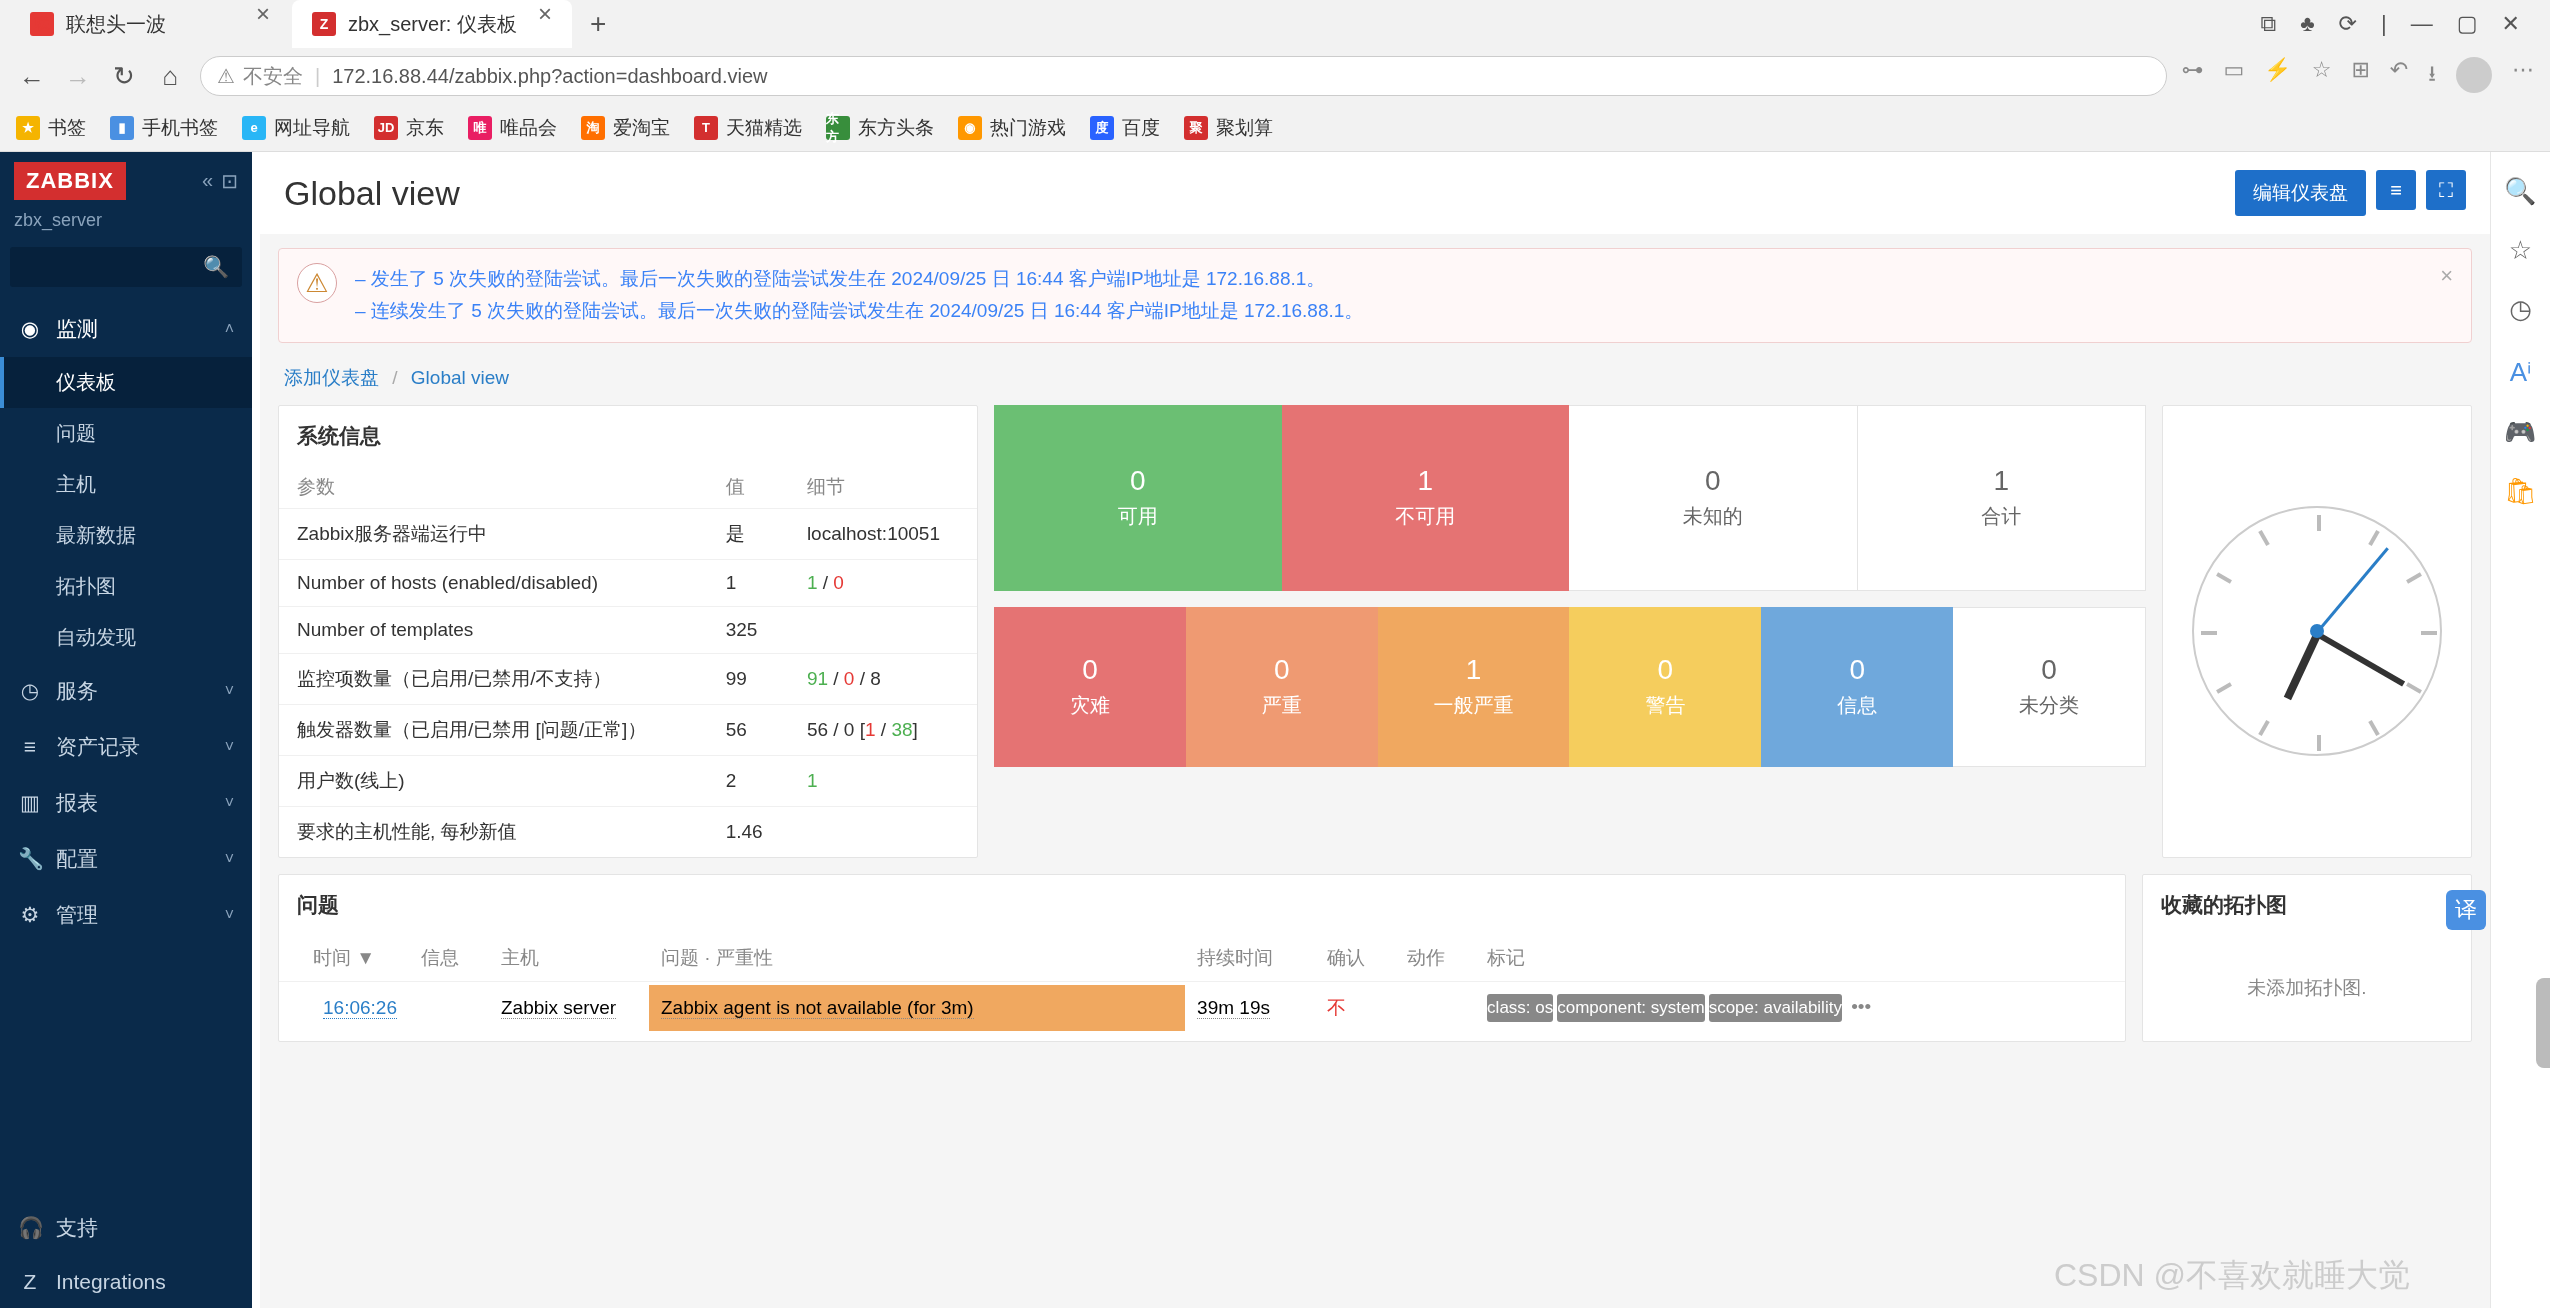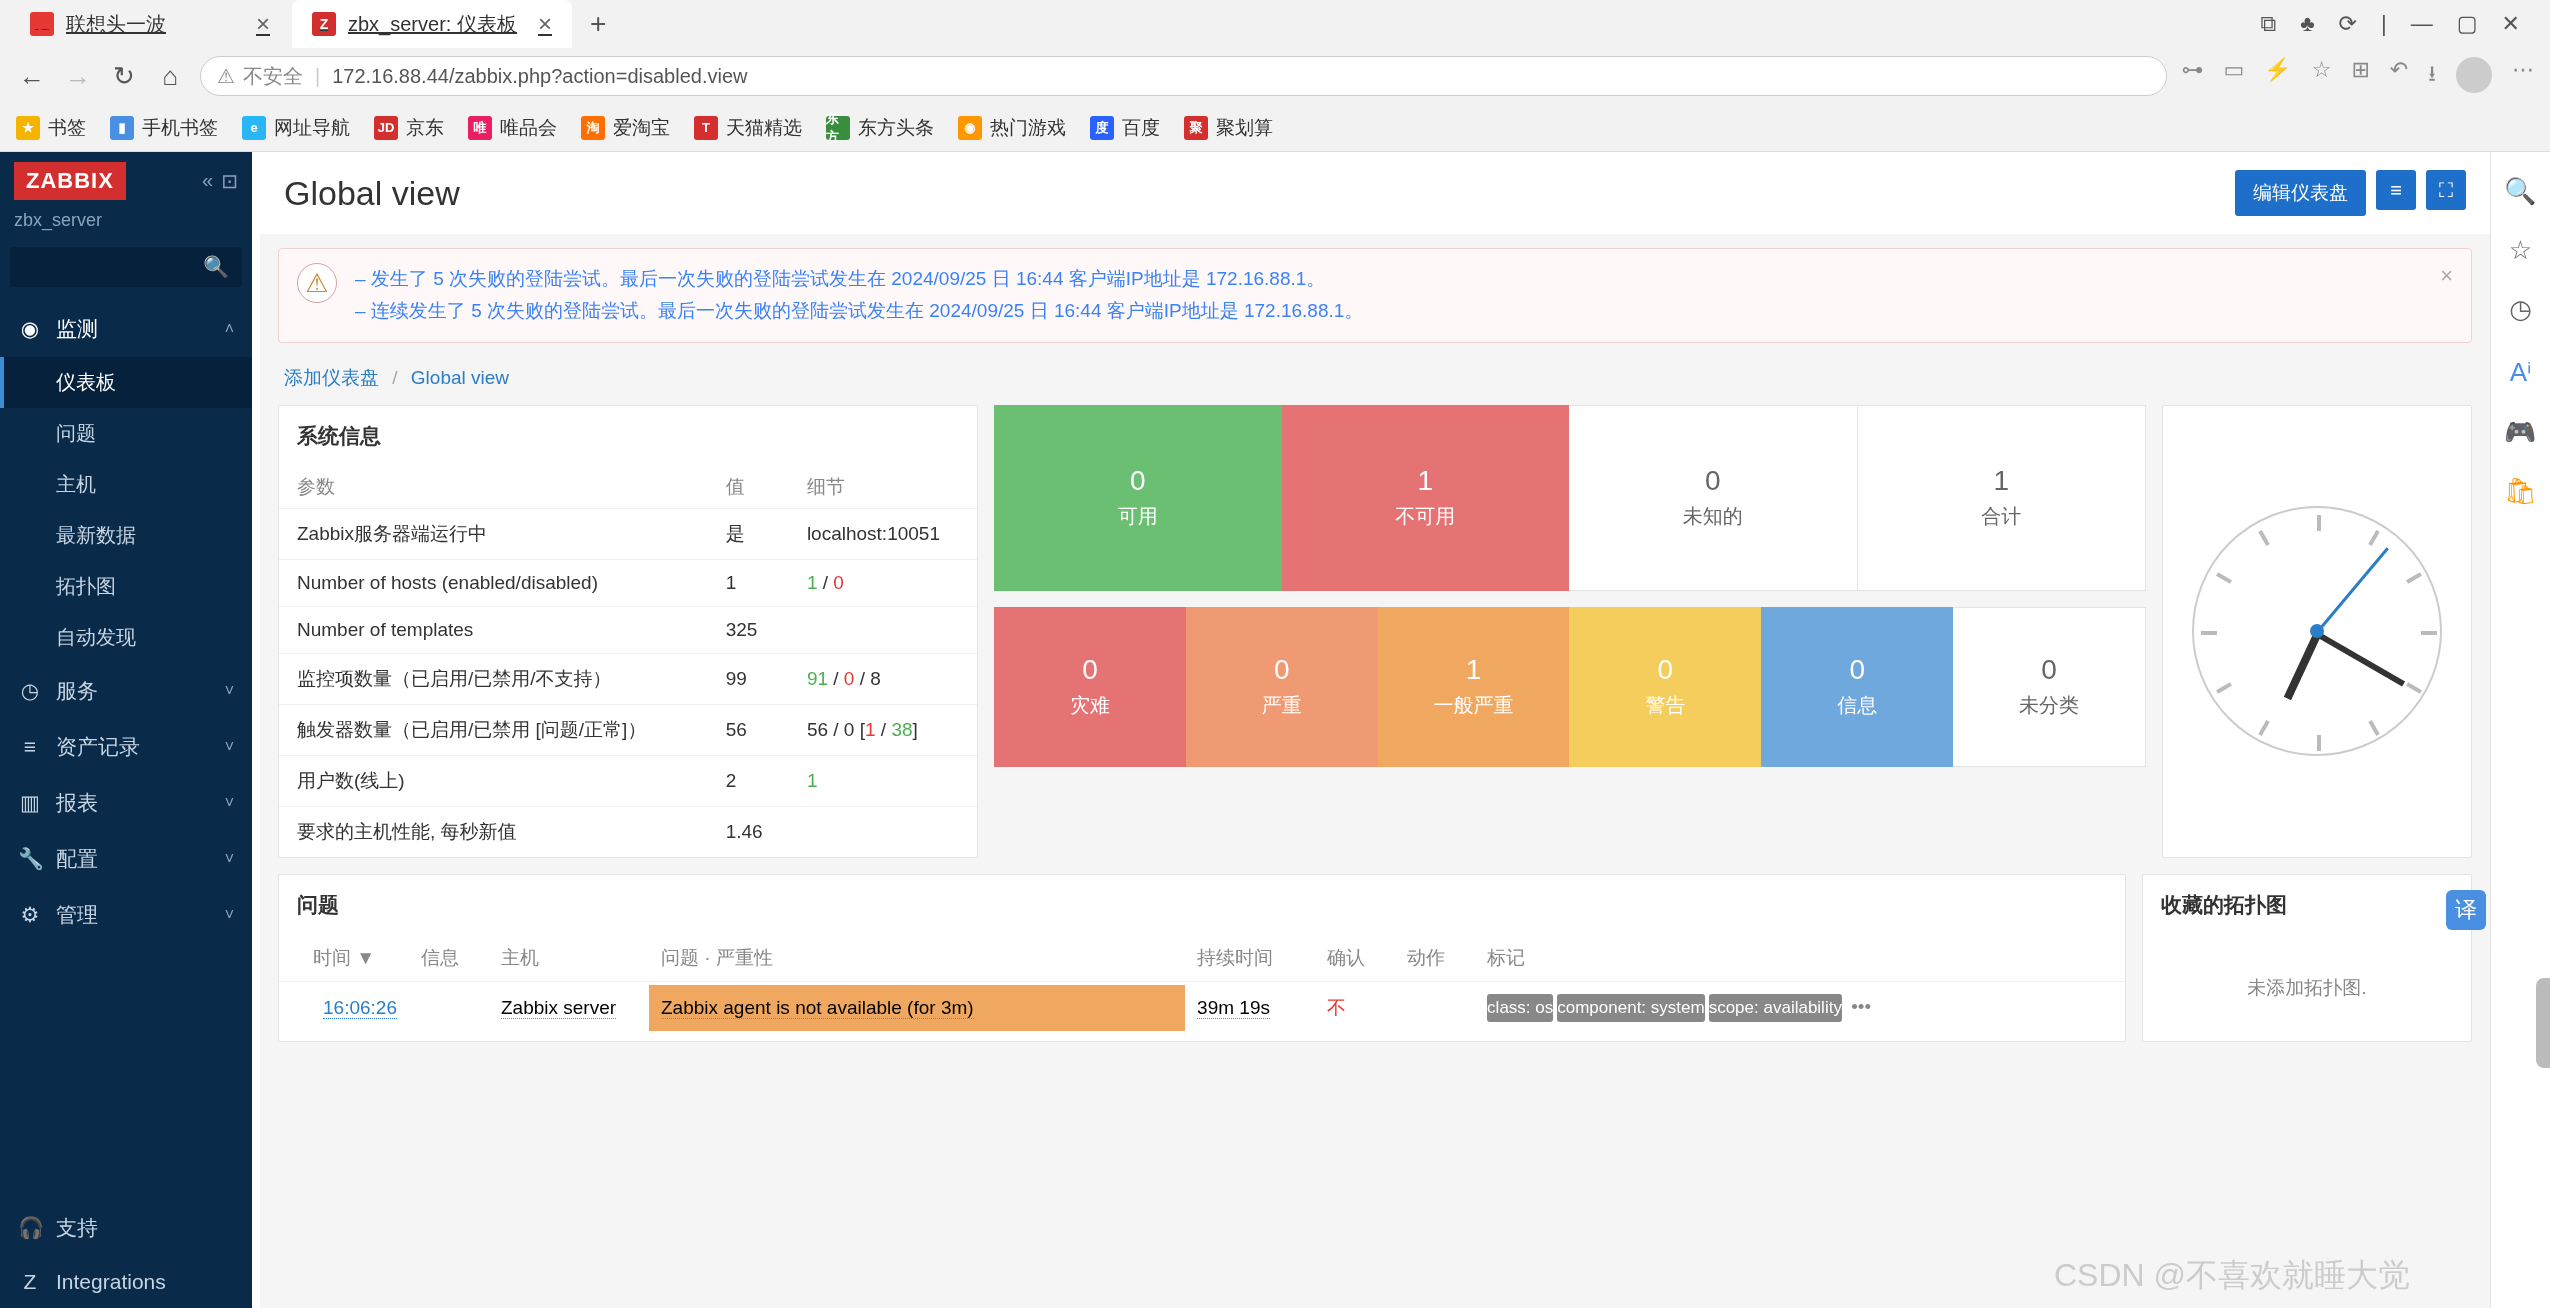--- a/index.html
+++ b/index.html
@@ -1,21 +1,21 @@
 <!DOCTYPE html>
 <html><head>
 <meta charset="utf-8">
 <style>
 * { margin: 0; padding: 0; box-sizing: border-box; font-family: Arial, "Microsoft YaHei", sans-serif; }
 body { background: #fff; overflow: hidden; width: 2550px; height: 1308px; position: relative; transform-origin: top left; }
 
 
 .browser-chrome { background: #f2f2f2; }
 .tab-bar { display: flex; align-items: center; height: 48px; padding: 0 10px; }
-.tab { display: flex; align-items: center; padding: 0 20px; height: 48px; background: #fff; border-radius: 8px 8px 0 0; margin-right: 2px; font-size: 20px; color: #333; min-width: 280px; justify-content: space-between; text-decoration: underline; }
+.tab { display: flex; padding: 0 20px; height: 48px; background: #fff; border-radius: 8px 8px 0 0; margin-right: 2px; font-size: 20px; color: #333; min-width: 280px; justify-content: space-between; }
 .tab.inactive { background: transparent; }
 .tab-favicon { width: 24px; height: 24px; margin-right: 12px; display: inline-flex; align-items: center; justify-content: center; font-size: 14px; font-weight: bold; color: #fff; border-radius: 3px; }
 .tab-favicon.red { background: #e53935; }
 .tab-favicon.zbx { background: #d32f2f; }
 .tab-close { color: #666; font-size: 24px; margin-left: 20px; cursor: pointer; }
 .new-tab { font-size: 28px; color: #555; padding: 0 16px; cursor: pointer; }
 .window-controls { margin-left: auto; display: flex; gap: 24px; padding-right: 20px; color: #555; font-size: 22px; }
 .window-controls span { cursor: pointer; }
 
 .nav-bar { display: flex; align-items: center; height: 56px; padding: 0 16px; gap: 14px; }
@@ -143,21 +143,21 @@
   </div>
   <div class="nav-bar">
     <span class="nav-btn">←</span>
     <span class="nav-btn" style="color:#bbb">→</span>
     <span class="nav-btn">↻</span>
     <span class="nav-btn">⌂</span>
     <div class="addr-bar">
       <span class="addr-warn">⚠</span>
       <span class="addr-insecure">不安全</span>
       <span style="color:#ccc;margin-right:12px">|</span>
-      <span>172.16.88.44/zabbix.php?action=disabled.view</span>
+      <span>172.16.88.44/zabbix.php?action=dashboard.view</span>
     </div>
     <div class="addr-bar-right">
       <span>⊶</span>
       <span>▭</span>
       <span>⚡</span>
       <span>☆</span>
       <span>⊞</span>
       <span>↶</span>
       <span>⭳</span>
       <span class="profile-icon"></span>

